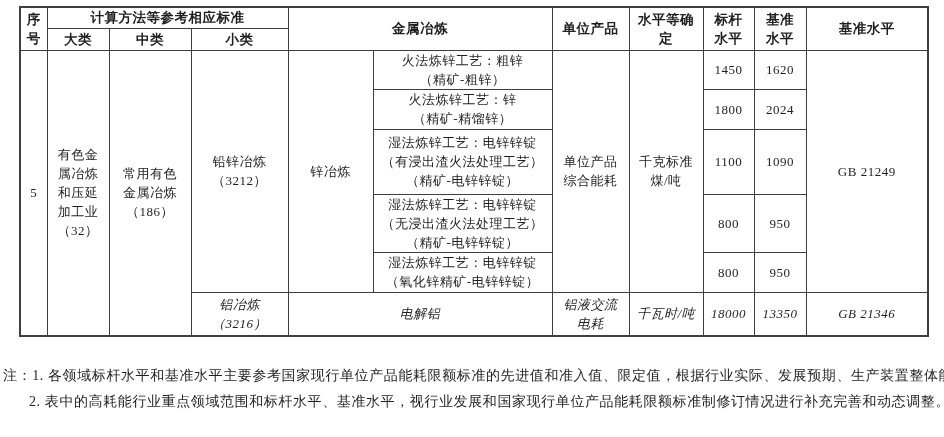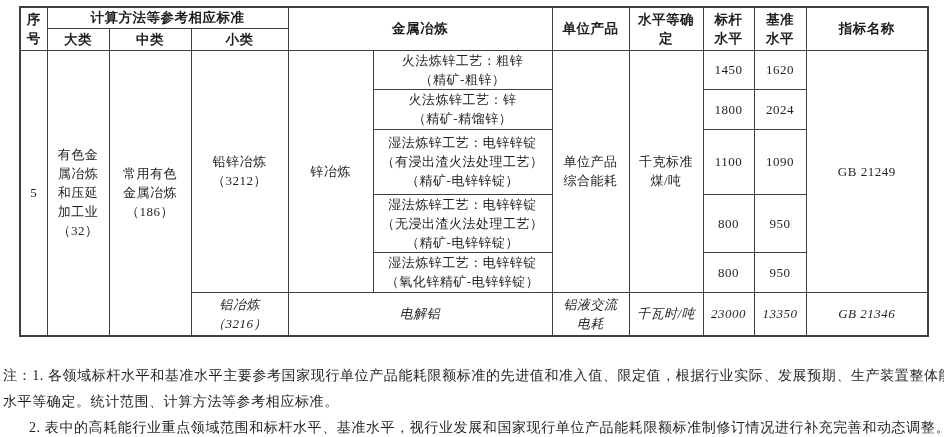--- a/index.html
+++ b/index.html
@@ -77,21 +77,21 @@
       <td class="hdr" rowspan="2">序
 号</td>
       <td class="hdr" colspan="3">计算方法等参考相应标准</td>
       <td class="hdr" colspan="2" rowspan="2">金属冶炼</td>
       <td class="hdr" rowspan="2">单位产品</td>
       <td class="hdr" rowspan="2">水平等确定</td>
       <td class="hdr" rowspan="2">标杆
 水平</td>
       <td class="hdr" rowspan="2">基准
 水平</td>
-      <td class="hdr" rowspan="2">指标名称</td>
+      <td class="hdr" rowspan="2">基准水平</td>
     </tr>
 
     <tr class="hr2">
       <td class="hdr">大类</td>
       <td class="hdr">中类</td>
       <td class="hdr">小类</td>
     </tr>
 
     <tr class="r1">
       <td rowspan="6">5</td>
@@ -147,26 +147,25 @@
       <td>950</td>
     </tr>
 
     <tr class="r6">
       <td>铝冶炼
 （3216）</td>
       <td colspan="2">电解铝</td>
       <td>铝液交流
 电耗</td>
       <td>千瓦时/吨</td>
-      <td>23000</td>
+      <td>18000</td>
       <td>13350</td>
       <td>GB 21346</td>
     </tr>
   </tbody>
     </table>
 
   <div class="notes">
     <div class="note-line">注：1. 各领域标杆水平和基准水平主要参考国家现行单位产品能耗限额标准的先进值和准入值、限定值，根据行业实际、发展预期、生产装置整体能效</div>
-    <div class="note-line">水平等确定。统计范围、计算方法等参考相应标准。</div>
     <div class="note-line indented">2. 表中的高耗能行业重点领域范围和标杆水平、基准水平，视行业发展和国家现行单位产品能耗限额标准制修订情况进行补充完善和动态调整。</div>
   </div>
 
 </div>
 
 </body></html>

